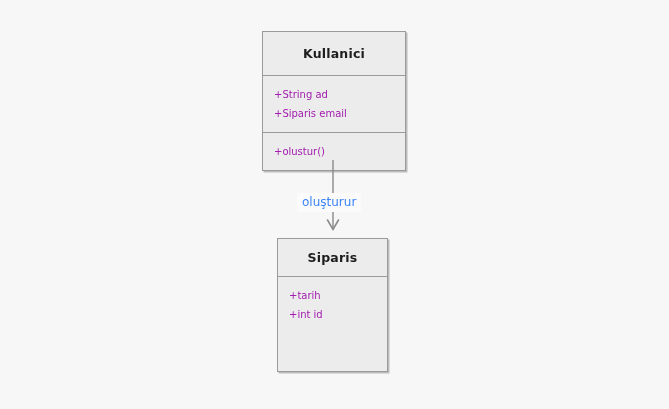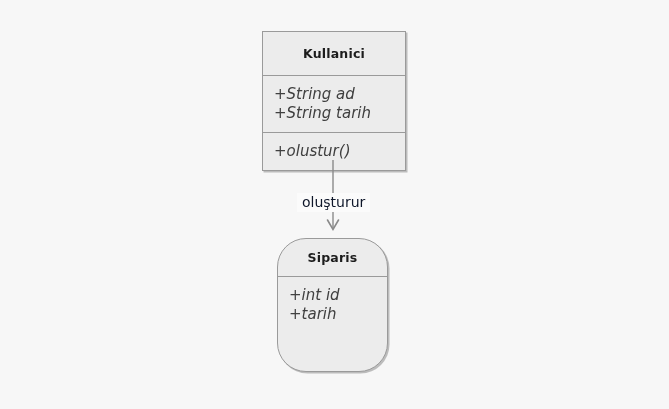--- a/index.html
+++ b/index.html
@@ -42,91 +42,89 @@
     box-sizing: border-box;
   }
 
   .compartment {
     border-top: 1px solid #9a9a9a;
     box-sizing: border-box;
     padding: 9px 0 9px 11px;
   }
 
   .member {
-    font-size: 15px;
-    color: #404040;
+    font-size: 10px;
+    color: #a21caf;
     line-height: 19px;
     white-space: pre;
-    font-style: italic;
   }
 
   
   #class-kullanici {
     left: 262px;
     top: 31px;
     width: 144px;
     height: 140px;
   }
   #class-kullanici .class-title { height: 43px; }
 
   #class-siparis {
     left: 277px;
     top: 238px;
     width: 111px;
     height: 134px;
-    border-radius: 29px;
   }
   #class-siparis .class-title { height: 37px; }
 
   
   .connector {
     position: absolute;
     left: 247px;
     top: 160px;
     width: 180px;
     height: 90px;
     overflow: visible;
   }
 
   .edge-label {
     position: absolute;
     left: 297px;
     top: 193px;
     background: #fbfbfb;
-    color: #0f172a;
-    font-size: 14px;
+    color: #3b82f6;
+    font-size: 12px;
     line-height: 16px;
     padding: 1px 5px 2px 5px;
     white-space: nowrap;
   }
 </style>
 </head>
 <body>
 
 <div id="diagram-canvas">
 
   <div class="class-box" id="class-kullanici">
     <div class="class-title">Kullanici</div>
     <div class="compartment">
       <div class="member">+String ad</div>
-      <div class="member">+String tarih</div>
+      <div class="member">+Siparis email</div>
     </div>
     <div class="compartment">
       <div class="member">+olustur()</div>
     </div>
   </div>
 
   <svg class="connector" viewBox="0 0 180 90" width="180" height="90">
     <line x1="86" y1="0" x2="86" y2="68" stroke="#8a8a8a" stroke-width="1.4"></line>
     <polyline points="80.5,60 86,69.5 91.5,60" fill="none" stroke="#8a8a8a" stroke-width="1.6" stroke-linecap="round" stroke-linejoin="miter"></polyline>
   </svg>
 
   <div class="edge-label">oluşturur</div>
 
   <div class="class-box" id="class-siparis">
     <div class="class-title">Siparis</div>
     <div class="compartment">
+      <div class="member">+tarih</div>
       <div class="member">+int id</div>
-      <div class="member">+tarih</div>
     </div>
   </div>
 
 </div>
 
 </body></html>

